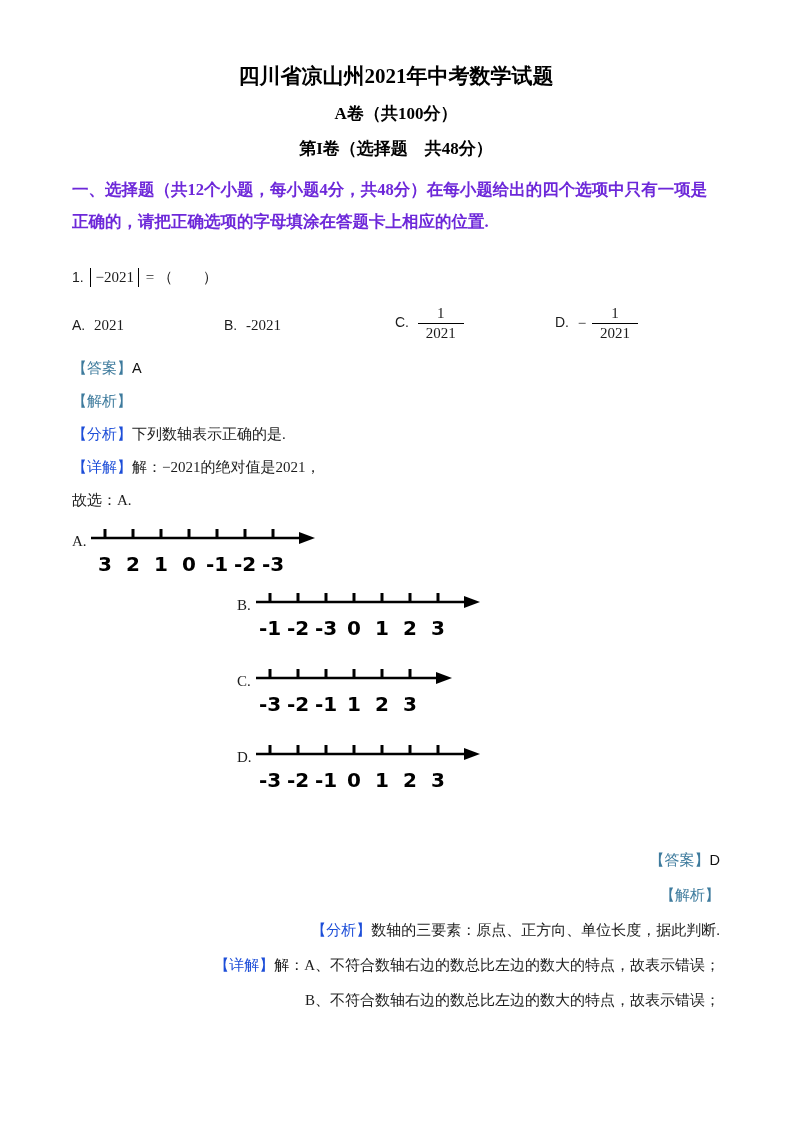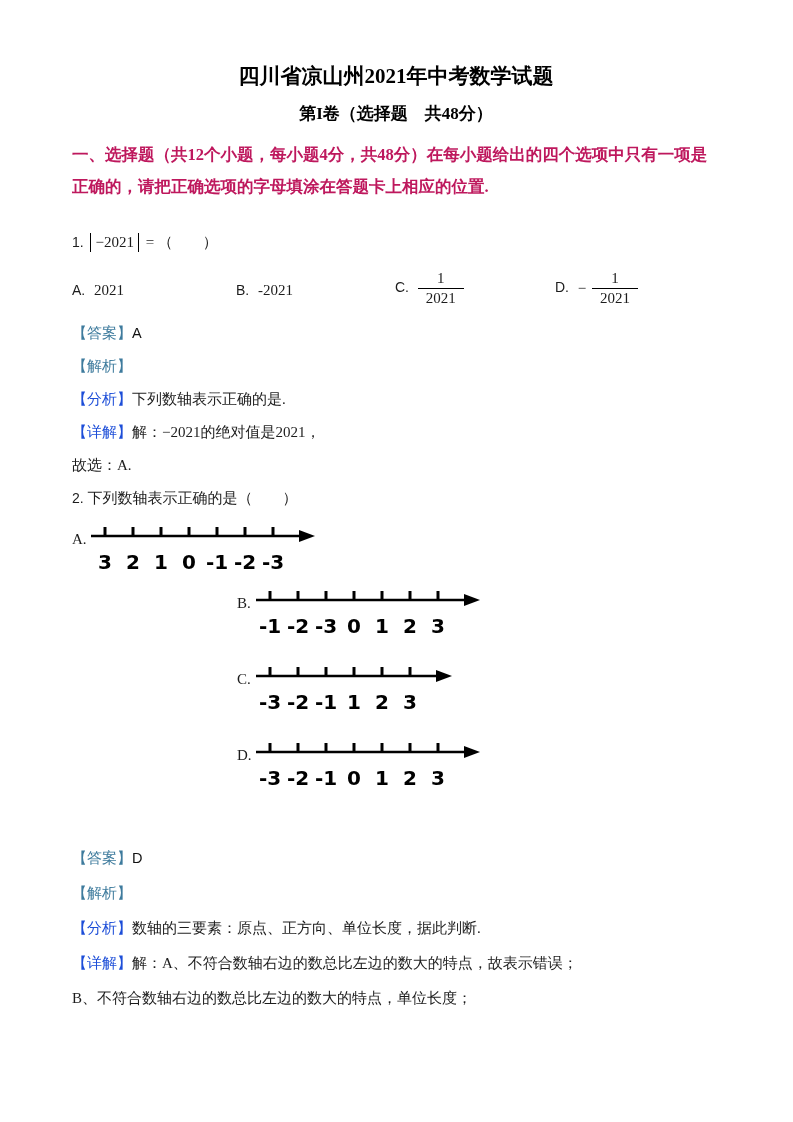--- a/index.html
+++ b/index.html
@@ -19,21 +19,21 @@
     line-height:24px;
   }
   .subtitle{
     margin:16px 0 0 0;text-align:center;
     font-size:17px;font-weight:bold;color:#000;
     line-height:19px;
   }
   .subtitle.second{}
   .section-head{
     margin:16px 0 0 0;
-    font-size:16.5px;font-weight:bold;color:#be185d;
+    font-size:16.5px;font-weight:bold;color:#6d28d9;
     line-height:32px;
   }
   .section-head span{display:block;}
   .q-stem{
     margin:14px 0 0 0;
     font-size:15px;line-height:22px;
   }
   .q-num{font-family:"Liberation Sans","DejaVu Sans",sans-serif;font-size:14px;}
   .absv{
     display:inline-block;
@@ -44,35 +44,35 @@
     line-height:15px;
   }
   .opts-row{
     position:relative;
     height:56px;
     margin-top:0;
   }
   .opt{position:absolute;font-size:15px;}
   .opt .opt-label{font-family:"Liberation Sans","DejaVu Sans",sans-serif;font-size:14px;margin-right:5px;}
   .opt-a{left:0;top:14px;}
-  .opt-b{left:164px;top:14px;}
+  .opt-b{left:152px;top:14px;}
   .opt-c{left:323px;top:1px;}
   .opt-d{left:483px;top:1px;}
   .frac{
     display:inline-block;text-align:center;vertical-align:middle;
     font-size:15px;line-height:19px;
   }
   .frac .num{display:block;padding:0 8px;}
   .frac .den{display:block;border-top:1.3px solid #000;padding:0 8px;}
   .minus{vertical-align:middle;margin-right:2px;}
   .pline{
     margin:0 0 15px 0;
     font-size:15px;line-height:18px;
   }
-  .pline2{margin-bottom:17px;}
+  .pline2{margin-bottom:17px;text-align:right;}
   .marker-blue{color:#3e7b9d;}
   .marker-black{color:#1d4ed8;}
   .ans-letter{font-family:"Liberation Sans","DejaVu Sans",sans-serif;font-size:14.5px;color:#111;}
   .nl-block{margin-top:6px;}
   .nl-row{
     display:flex;align-items:flex-start;
     margin-bottom:18px;
   }
   .nl-row.first{margin-bottom:6px;}
   .nl-row.indent{margin-left:165px;}
@@ -85,20 +85,21 @@
     font-weight:bold;font-size:20px;fill:#000;
   }
   .q2-answers{margin-top:53px;}
 </style>
 </head>
 <body>
 
 <div class="page">
 
   <h1 class="title">四川省凉山州2021年中考数学试题</h1>
+  <h2 class="subtitle">A卷（共100分）</h2>
   <h2 class="subtitle second">第I卷（选择题　共48分）</h2>
 
   <p class="section-head">
     <span>一、选择题（共12个小题，每小题4分，共48分）在每小题给出的四个选项中只有一项是</span>
     <span>正确的，请把正确选项的字母填涂在答题卡上相应的位置.</span>
   </p>
 
   <div class="q-stem">
     <span class="q-num">1.</span>
     <span class="absv">−2021</span>
@@ -138,24 +139,20 @@
     <span class="marker-blue">【解析】</span>
   </p>
   <p class="pline">
     <span class="marker-black">【分析】</span><span>下列数轴表示正确的是.</span>
   </p>
   <p class="pline">
     <span class="marker-black">【详解】</span><span>解：−2021的绝对值是2021，</span>
   </p>
   <p class="pline">故选：A.</p>
 
-  <p class="pline">
-    <span class="q-num">2.</span>
-    <span>下列数轴表示正确的是（　　）</span>
-  </p>
 
   <div class="nl-block">
     <div class="nl-row first">
       <span class="nl-label">A.</span>
       <span><svg width="226" height="54">
             <line x1="0" y1="14" x2="210" y2="14" stroke="#000" stroke-width="2.6"></line>
             <polygon points="224,14 208,8 208,20" fill="#000"></polygon>
             <line x1="14" y1="5" x2="14" y2="14" stroke="#000" stroke-width="3"></line>
             <text x="14" y="47" text-anchor="middle" class="nl-num">3</text>
             <line x1="42" y1="5" x2="42" y2="14" stroke="#000" stroke-width="3"></line>
@@ -240,15 +237,15 @@
   </p>
   <p class="pline pline2">
     <span class="marker-blue">【解析】</span>
   </p>
   <p class="pline pline2">
     <span class="marker-black">【分析】</span><span>数轴的三要素：原点、正方向、单位长度，据此判断.</span>
   </p>
   <p class="pline pline2">
     <span class="marker-black">【详解】</span><span>解：A、不符合数轴右边的数总比左边的数大的特点，故表示错误；</span>
   </p>
-  <p class="pline pline2">B、不符合数轴右边的数总比左边的数大的特点，单位长度；</p>
+  <p class="pline pline2">B、不符合数轴右边的数总比左边的数大的特点，故表示错误；</p>
 
 </div>
 
 </body></html>

